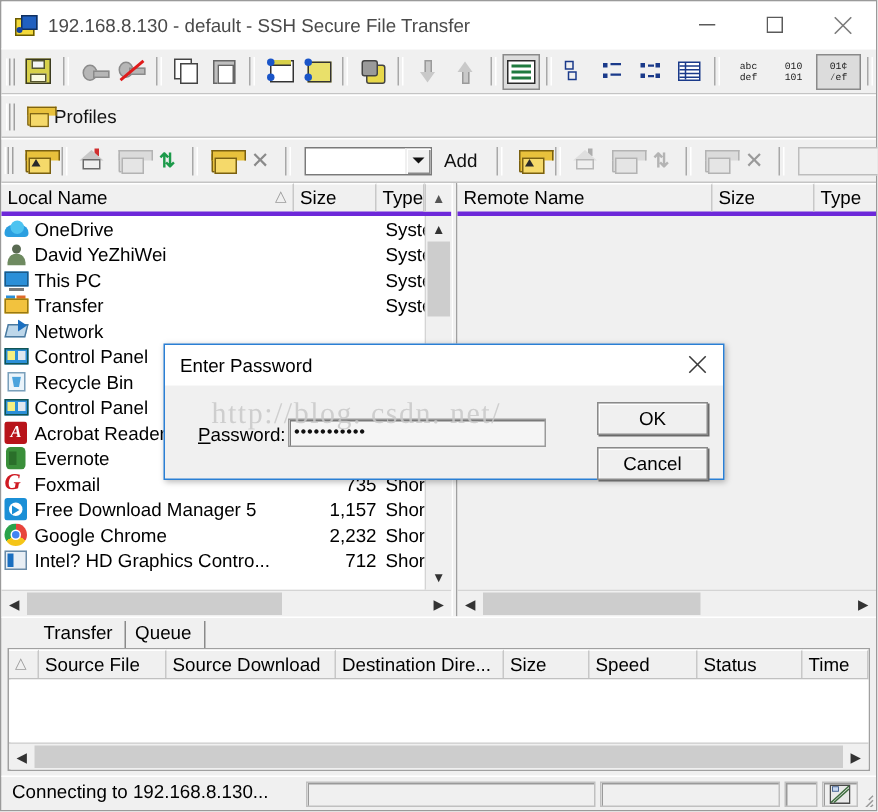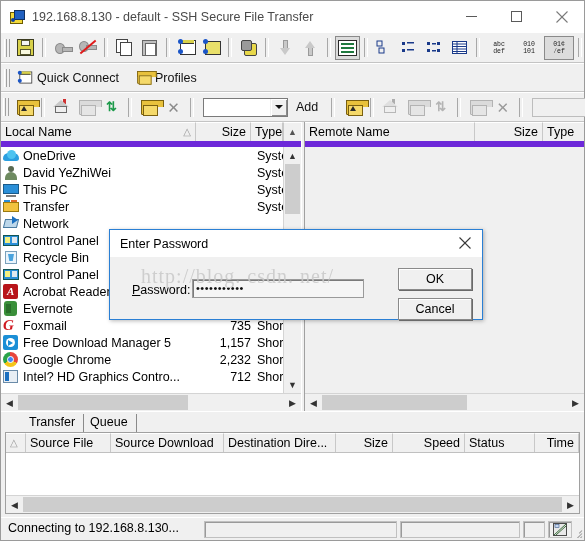--- a/index.html
+++ b/index.html
@@ -202,30 +202,30 @@
 
   
   .panes { flex: 1 1 auto; display: flex; min-height: 0; background:#f0f0f0; }
   .pane { display: flex; flex-direction: column; min-width: 0; }
   .pane-left { flex: 0 0 300px; }
   .splitter { flex: 0 0 4px; background: #f0f0f0; border-left:1px solid #fff; border-right:1px solid #a0a0a0; box-sizing:border-box;}
   .pane-right { flex: 1 1 auto; }
 
   .hdr-row {
     display: flex; height: 19px; flex: 0 0 19px;
-    background: #f0f0f0; border-bottom: 6px solid #6d28d9;
+    background: #f0f0f0; border-bottom: 3px solid #6d28d9;
   }
   .hcell {
     border-right: 1px solid #c8c8c8;
     border-top: 1px solid #fff;
     font-size: 12.5px; line-height: 18px;
     padding: 0 4px; box-sizing: border-box;
     display: flex; align-items: center; overflow: hidden; white-space: nowrap;
   }
-  .hcell.r { justify-content: flex-end; }
+  .hcell.r { }
   .hcell .sortmark { margin-left:auto; color:#9a9a9a; font-size:10px; }
   .hcorner {
     width: 17px; flex: 0 0 17px; background:#f0f0f0;
     border-top:1px solid #fff; border-left:1px solid #c8c8c8;
     display:flex;align-items:center;justify-content:center; color:#555; font-size:9px;
   }
 
   .listbody {
     flex: 1 1 auto; min-height: 0; position: relative;
     display: flex;
@@ -534,29 +534,20 @@
     <div class="tbtn pressed" style="width:30px;flex:0 0 30px">
       <span class="i-txt"><span>01¢</span><br><span>⁄ef</span></span>
     </div>
     <div class="tsep"></div>
 
   </div>
 
   <div class="toolbar tb-quick">
     <div class="grip"></div>
     <div class="qbtn">
-      <span class="ico i-win1" style="transform:scale(.8)">
-          <i class="w"></i>
-          <i class="wt"></i>
-          <i class="d1"></i>
-          <i class="d2"></i>
-        </span>
-      <span class="tb-label">Quick Connect</span>
-    </div>
-    <div class="qbtn">
       <span class="ico i-fold" style="transform:scale(.85)">
           <i class="back"></i>
           <i class="tab"></i>
           <i class="front"></i>
         </span>
       <span class="tb-label">Profiles</span>
     </div>
   </div>
 
   <div class="toolbar tb-nav">

